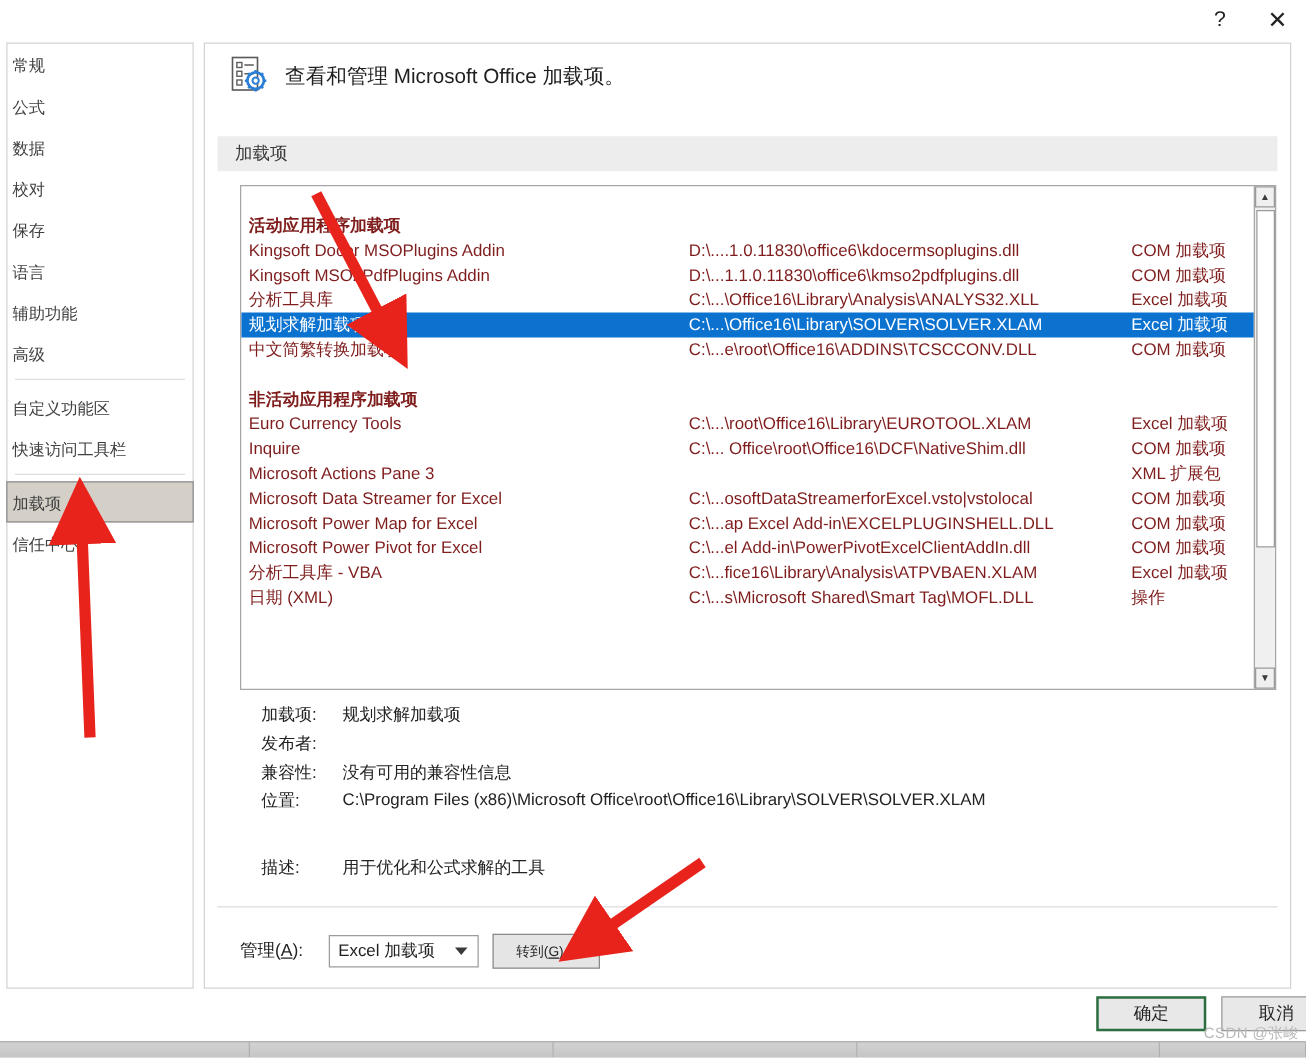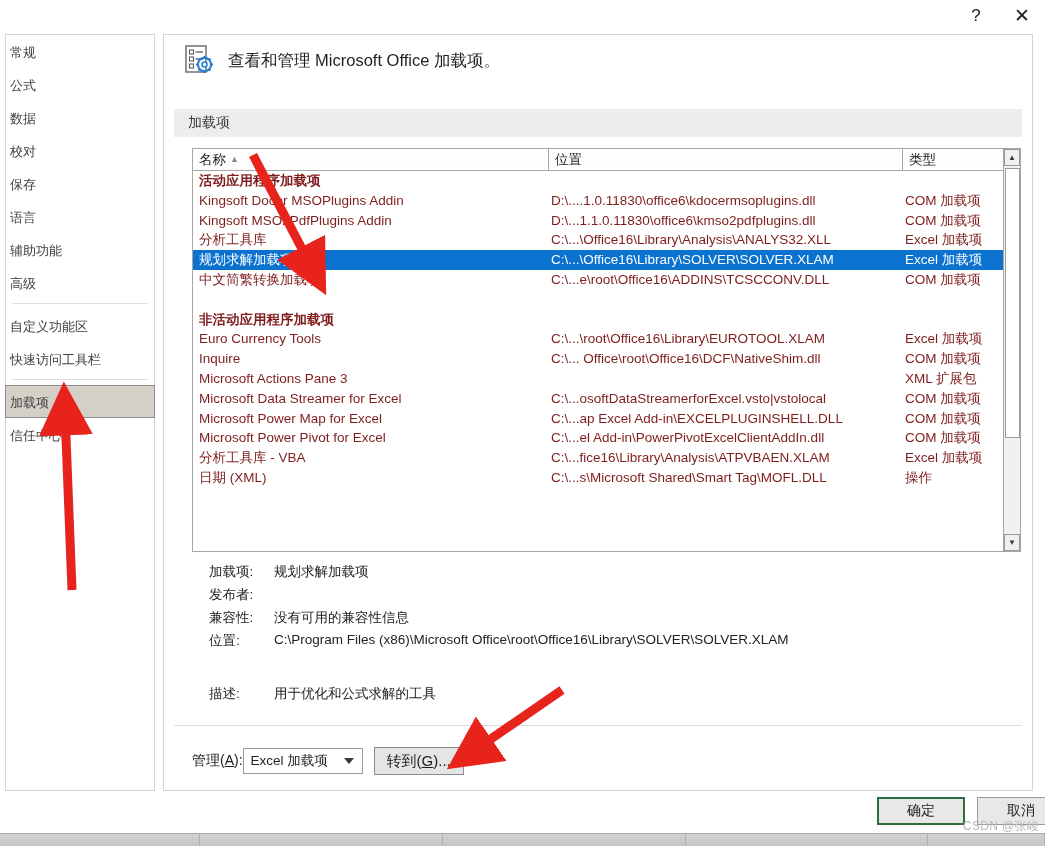--- a/index.html
+++ b/index.html
@@ -137,37 +137,37 @@
   .d-val { position: absolute; left: 82px; top: 0; }
   .d-desc-lbl { position: absolute; left: 17px; top: 0; }
   .d-desc-val { position: absolute; left: 82px; top: 0; }
 
   .divider {
     position: absolute; left: 10px; top: 690px; width: 848px; height: 1px; background: #dcdcdc;
   }
 
   
   .manage { position: absolute; left: 28px; top: 712px; display: flex; align-items: center; }
-  .manage-label { font-size: 14px; color: #222; margin-right: 0; }
+  .manage-label { font-size: 14px; color: #222; margin-right: 20px; }
   .select-wrap {
     position: relative; width: 120px; height: 26px;
     border: 1px solid #9c9c9c; background: #fff;
     display: flex; align-items: center; cursor: pointer;
   }
   .select-val { font-size: 13.5px; color: #1f1f1f; padding-left: 7px; }
   .select-caret {
     position: absolute; right: 8px; top: 9px;
     width: 0; height: 0;
     border-left: 5px solid transparent; border-right: 5px solid transparent;
     border-top: 6px solid #3a3a3a;
   }
   .goto-btn {
     margin-left: 11px; height: 28px; min-width: 86px; padding: 0 12px;
     background: #e5e5e5; border: 1px solid #8a8a8a;
-    font-size: 15px; color: #1f1f1f; cursor: pointer;
+    font-size: 11px; color: #1f1f1f; cursor: pointer;
     font-family: "Liberation Sans", sans-serif;
   }
 
   
   .footer { position: absolute; left: 0; top: 794px; width: 1045px; height: 40px; margin-left: 32px; }
   .btn-ok, .btn-cancel {
     position: absolute; top: 3px; height: 28px; width: 88px;
     font-size: 14px; cursor: pointer;
     font-family: "Liberation Sans", sans-serif;
     background: #e8e8e8; color: #1f1f1f;
@@ -248,25 +248,20 @@
         </svg>
       </div>
       <div class="hdr-title">查看和管理 Microsoft Office 加载项。</div>
     </div>
 
     <div class="section-band">
       <span>加载项</span>
     </div>
 
     <div class="listbox">
-      <div class="lb-head" id="lb-head-host">
-          <div class="lb-col" style="left: 0px; width: 356px;"><span>名称</span><span class="sort-caret">▲</span></div>
-          <div class="lb-col" style="left: 356px; width: 354px;"><span>位置</span></div>
-          <div class="lb-col" style="left: 710px; width: 101px;"><span>类型</span></div>
-        </div>
       <div class="lb-body" id="lb-body-host">
           <div class="row group">
             <span class="c-name">活动应用程序加载项</span>
             <span class="c-loc"></span>
             <span class="c-type"></span>
           </div>
           <div class="row">
             <span class="c-name">Kingsoft Docer MSOPlugins Addin</span>
             <span class="c-loc">D:\....1.0.11830\office6\kdocermsoplugins.dll</span>
             <span class="c-type">COM 加载项</span>

